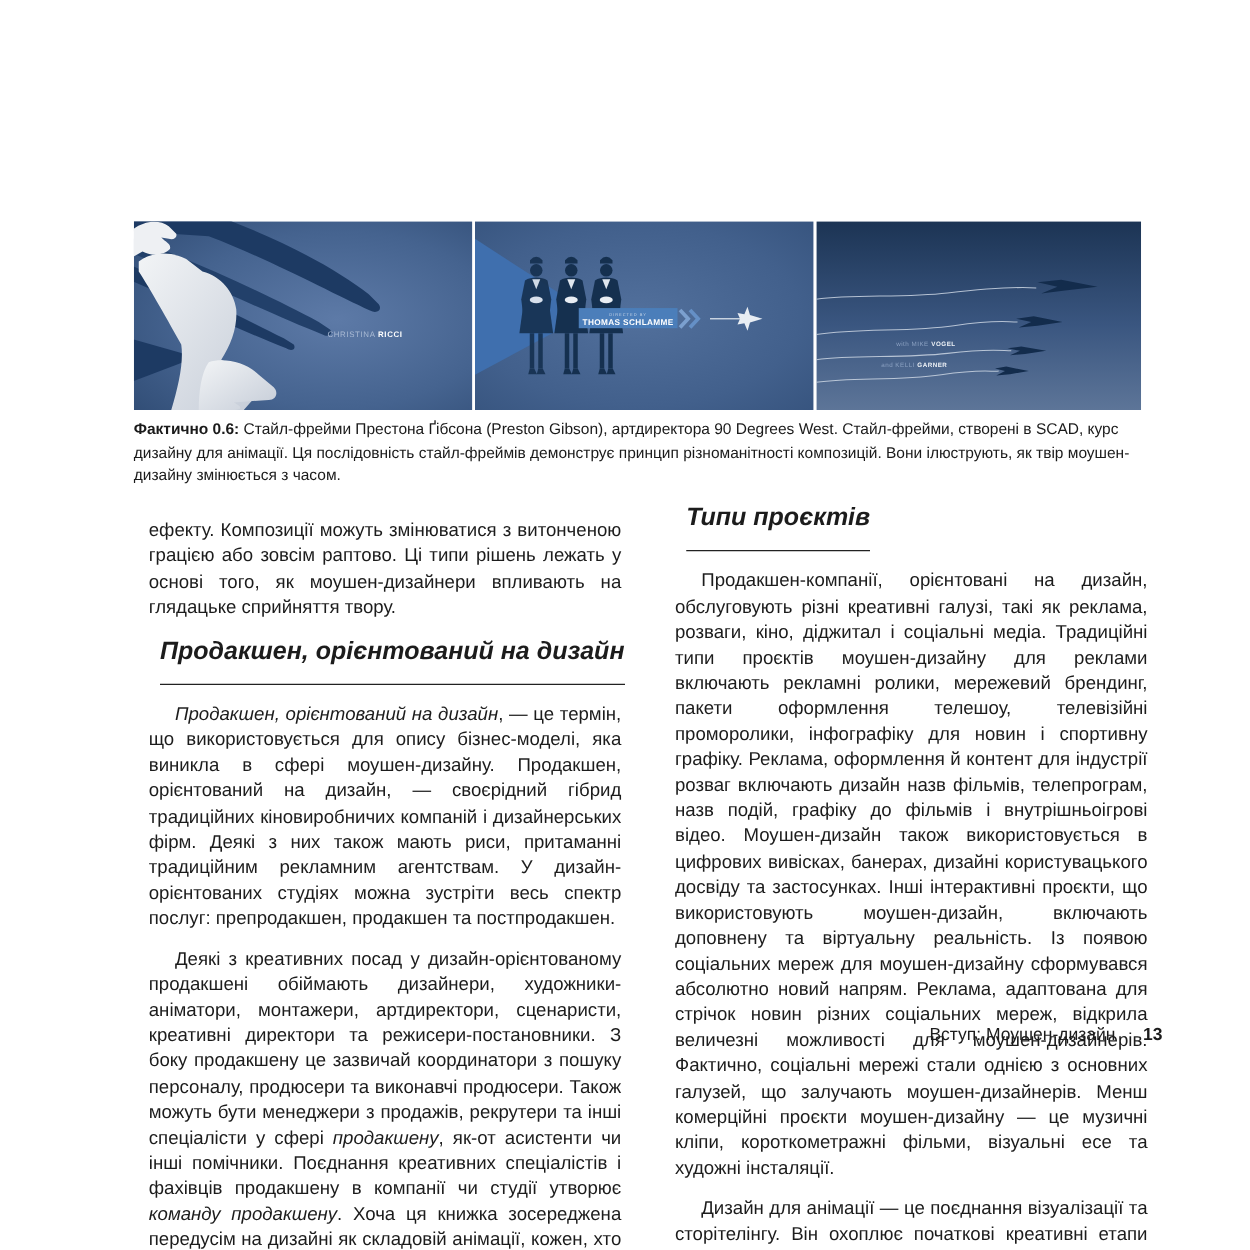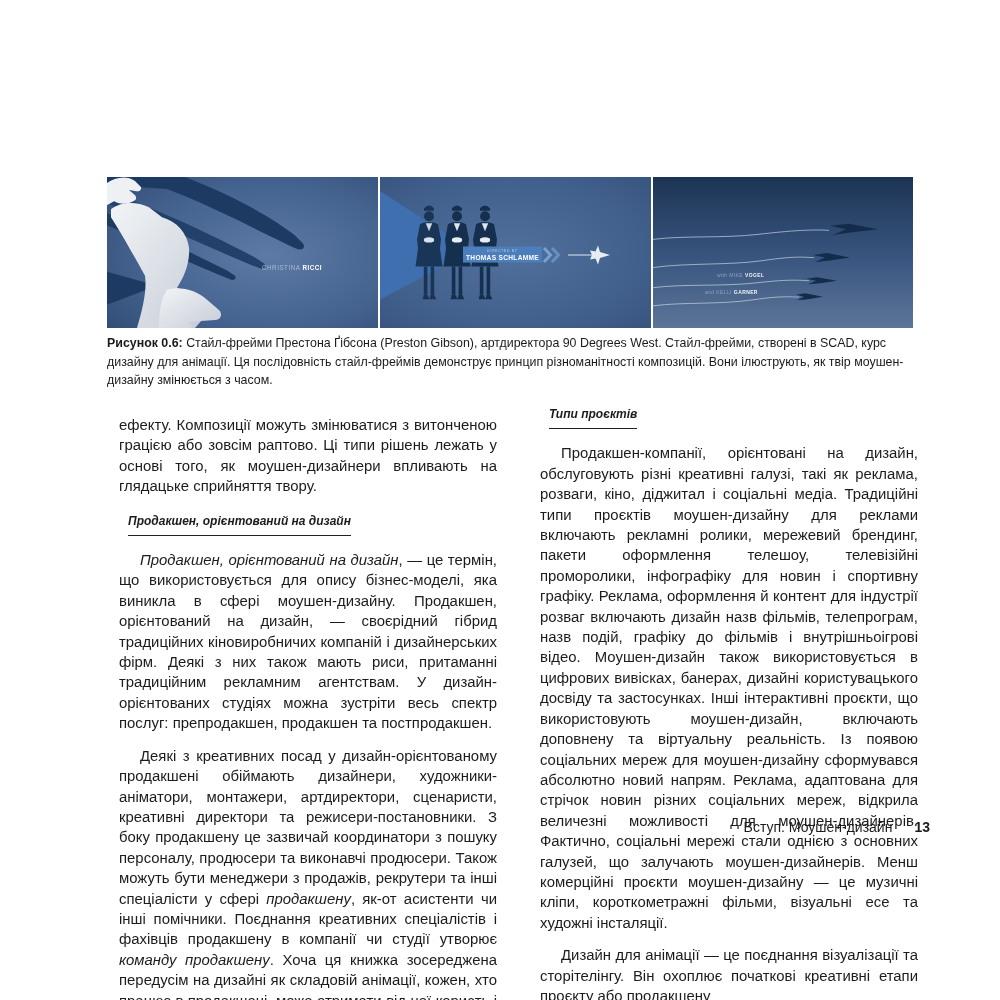--- a/index.html
+++ b/index.html
@@ -15,22 +15,22 @@
   
   .caption{position:absolute;left:107px;top:334px;width:808px;margin:0;
            font-size:12.4px;line-height:18.5px;color:#1a1a1a;text-align:left;}
   .caption b{font-weight:bold;}
 
   
   .columns{position:absolute;left:107px;top:403px;width:823px;display:flex;gap:19px;}
   .col{width:402px;font-size:14.9px;line-height:20.4px;text-align:justify;}
   .col p{margin:12px;text-indent:21px;}
   .col p.cont{text-indent:0;}
-  .subhead{font-style:italic;font-weight:bold;font-size:12px;margin:14px 0 14px 21px;
-           padding-bottom:4px;border-bottom:1px solid #222;width:fit-content;}
+  .subhead{font-style:italic;font-weight:bold;font-size:20px;margin:14px 0 14px 21px;
+           padding-bottom:16px;border-bottom:1px solid #222;width:fit-content;}
   .col .subhead.first{margin-top:1px;}
 
   
   .footer{position:absolute;left:107px;top:819px;width:823px;text-align:right;font-size:14px;color:#1c1c1c;}
   .footer .pgnum{margin-left:22px;font-weight:bold;}
 </style>
 </head>
 <body>
 
 <div class="page">
@@ -131,21 +131,21 @@
         <text x="64" y="99" font-family="Liberation Sans, sans-serif" font-size="5" letter-spacing="0.4">
           <tspan fill="#8ba1c2">with MIKE</tspan><tspan dx="2" fill="#eef2f7" font-weight="bold">VOGEL</tspan>
         </text>
         <text x="52" y="116" font-family="Liberation Sans, sans-serif" font-size="5" letter-spacing="0.4">
           <tspan fill="#8ba1c2">and KELLI</tspan><tspan dx="2" fill="#eef2f7" font-weight="bold">GARNER</tspan>
         </text>
       </svg>
     </div>
   </div>
 
-  <p class="caption"><b>Рисунок 0.6:</b> <span>Стайл-фрейми Престона Ґібсона (Preston Gibson), артдиректора 90 Degrees West. Стайл-фрейми, створені в SCAD, курс дизайну для анімації. Ця послідовність стайл-фреймів демонструє принцип різноманітності композицій. Вони ілюструють, як твір моушен-дизайну змінюється з часом.</span></p>
+  <p class="caption"><b>Фактично 0.6:</b> <span>Стайл-фрейми Престона Ґібсона (Preston Gibson), артдиректора 90 Degrees West. Стайл-фрейми, створені в SCAD, курс дизайну для анімації. Ця послідовність стайл-фреймів демонструє принцип різноманітності композицій. Вони ілюструють, як твір моушен-дизайну змінюється з часом.</span></p>
 
   <div class="columns">
 
     <div class="col">
       <p class="cont">ефекту. Композиції можуть змінюватися з витонченою грацією або зовсім раптово. Ці типи рішень лежать у основі того, як моушен-дизайнери впливають на глядацьке сприйняття твору.</p>
       <div class="subhead">Продакшен, орієнтований на дизайн</div>
       <p><i>Продакшен, орієнтований на дизайн</i><span>, — це термін, що використовується для опису бізнес-моделі, яка виникла в сфері моушен-дизайну. Продакшен, орієнтований на дизайн, — своєрідний гібрид традиційних кіновиробничих компаній і дизайнерських фірм. Деякі з них також мають риси, притаманні традиційним рекламним агентствам. У дизайн-орієнтованих студіях можна зустріти весь спектр послуг: препродакшен, продакшен та постпродакшен.</span></p>
       <p><span>Деякі з креативних посад у дизайн-орієнтованому продакшені обіймають дизайнери, художники-аніматори, монтажери, артдиректори, сценаристи, креативні директори та режисери-постановники. З боку продакшену це зазвичай координатори з пошуку персоналу, продюсери та виконавчі продюсери. Також можуть бути менеджери з продажів, рекрутери та інші спеціалісти у сфері </span><i>продакшену</i><span>, як-от асистенти чи інші помічники. Поєднання креативних спеціалістів і фахівців продакшену в компанії чи студії утворює </span><i>команду продакшену</i><span>. Хоча ця книжка зосереджена передусім на дизайні як складовій анімації, кожен, хто працює в продакшені, може отримати від неї користь і дізнатися більше про процес дизайну.</span></p>
     </div>
 

